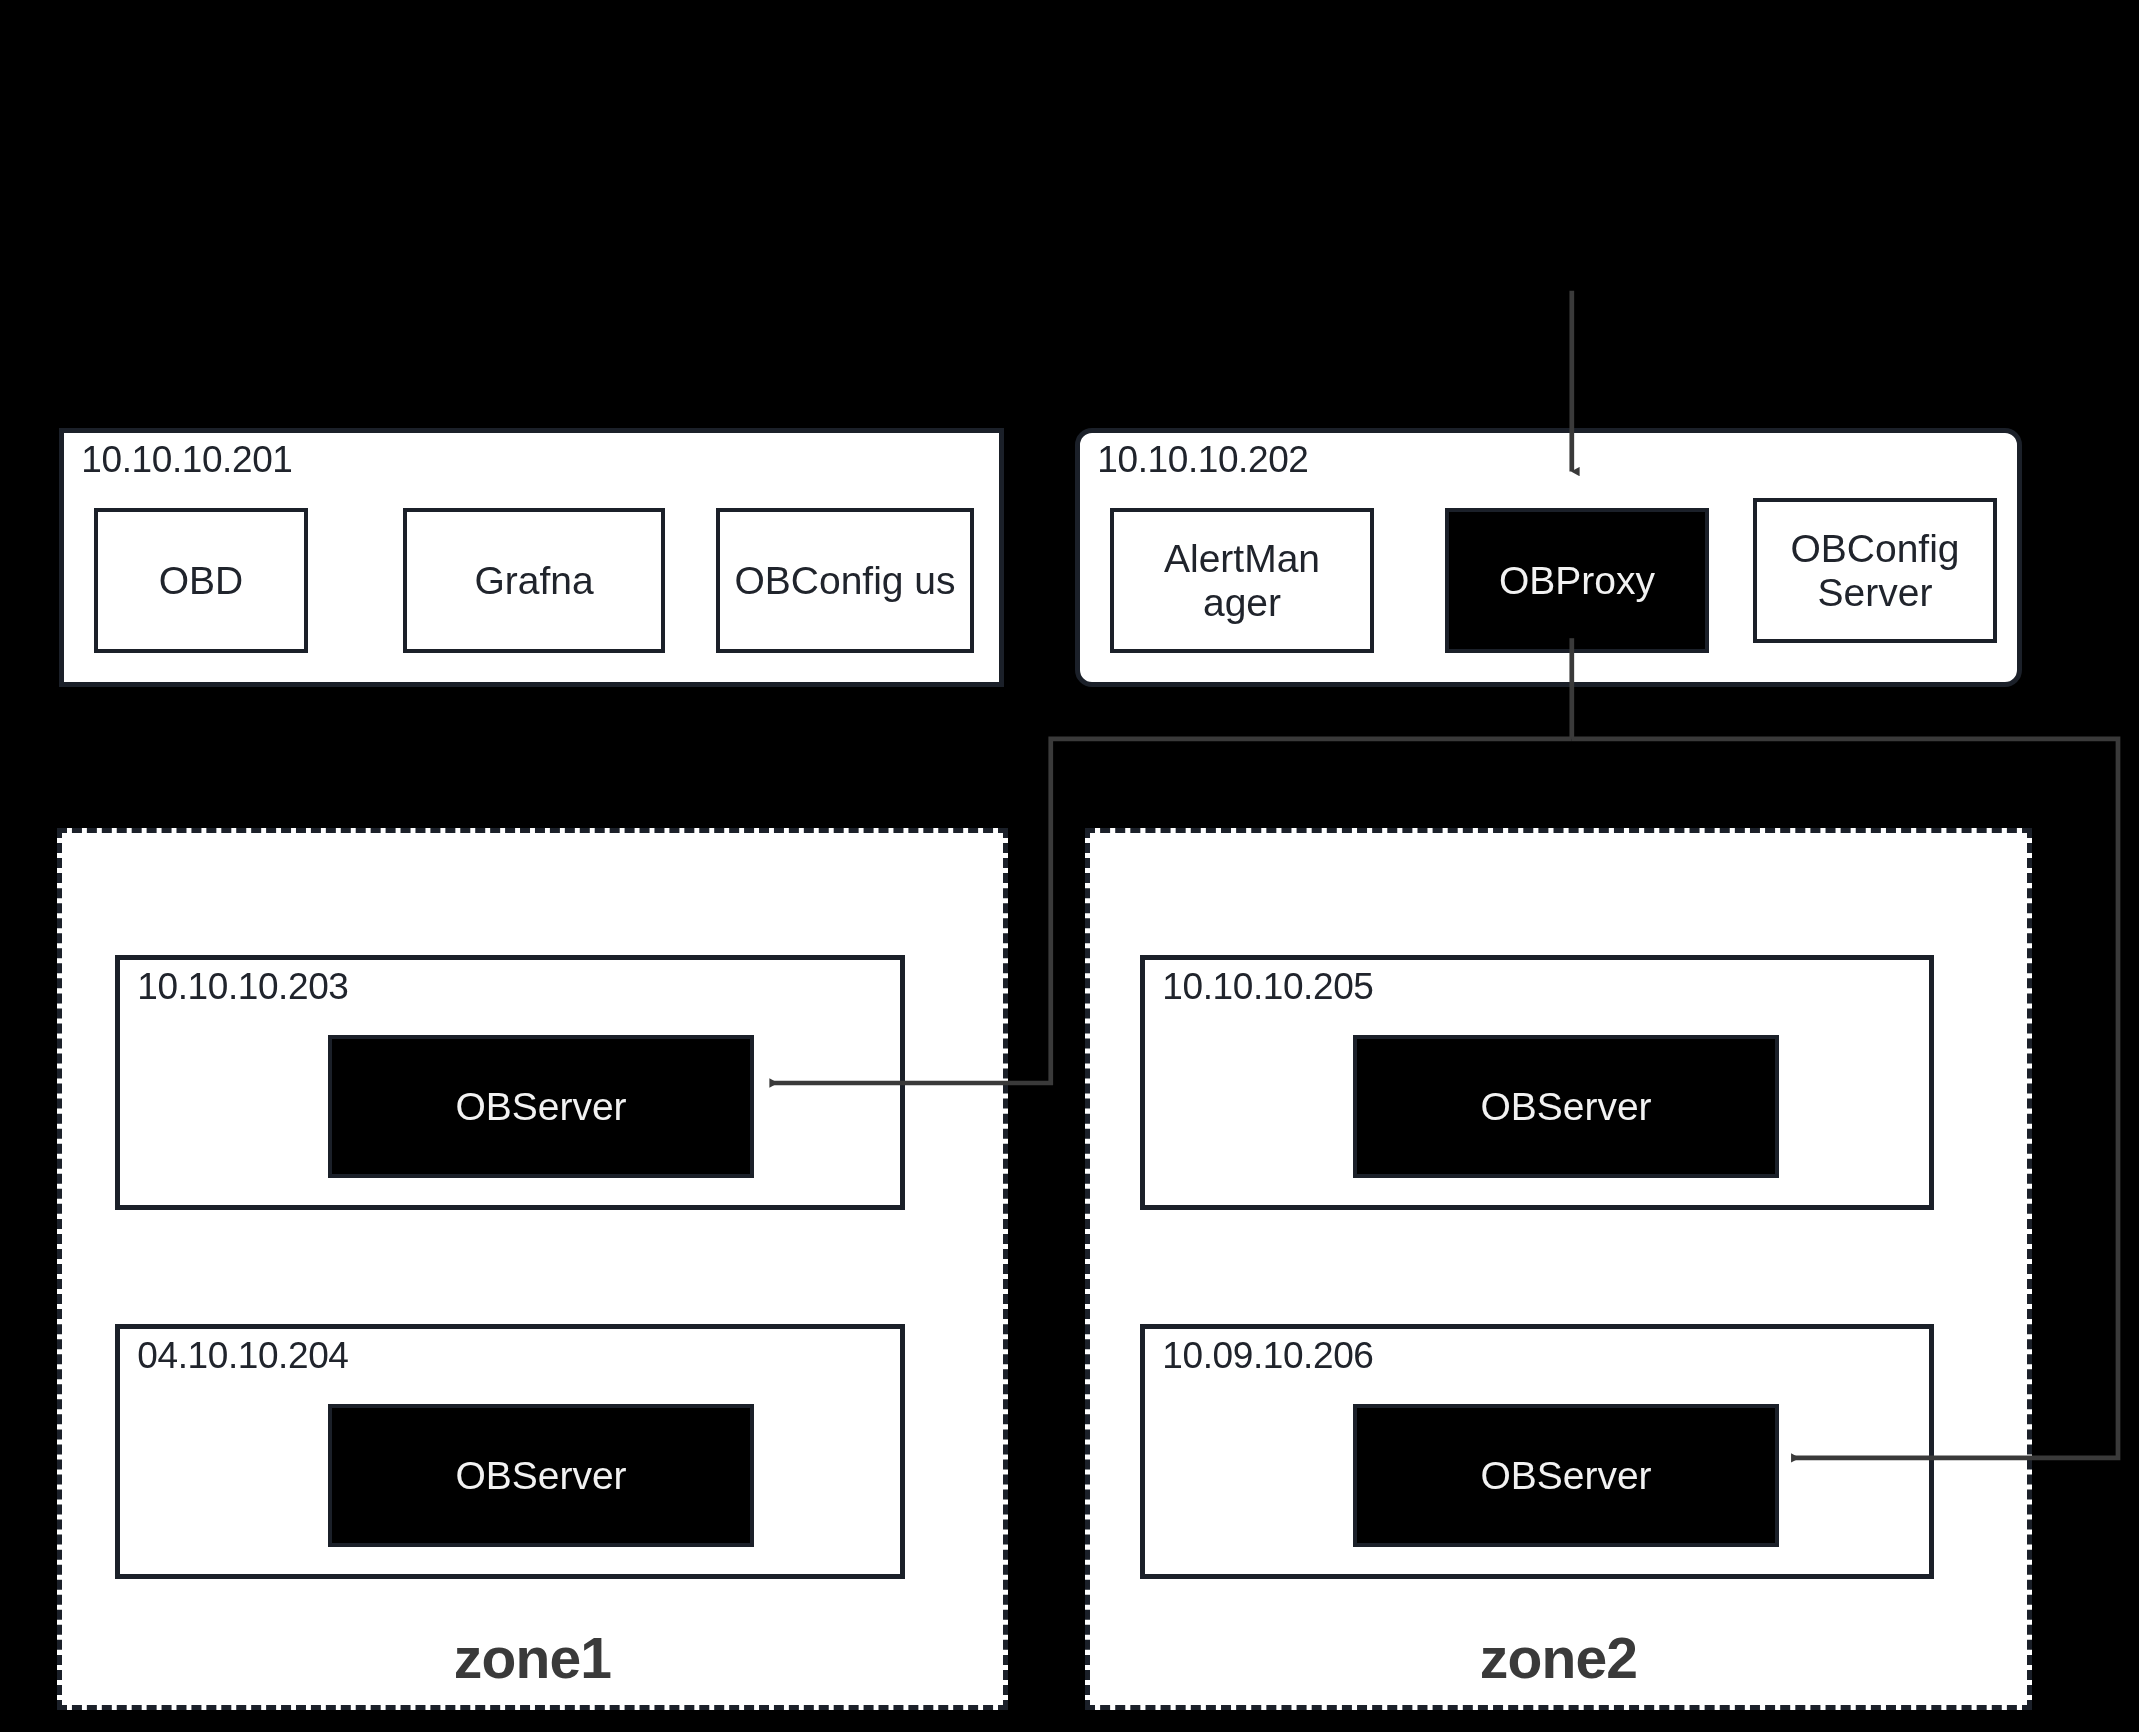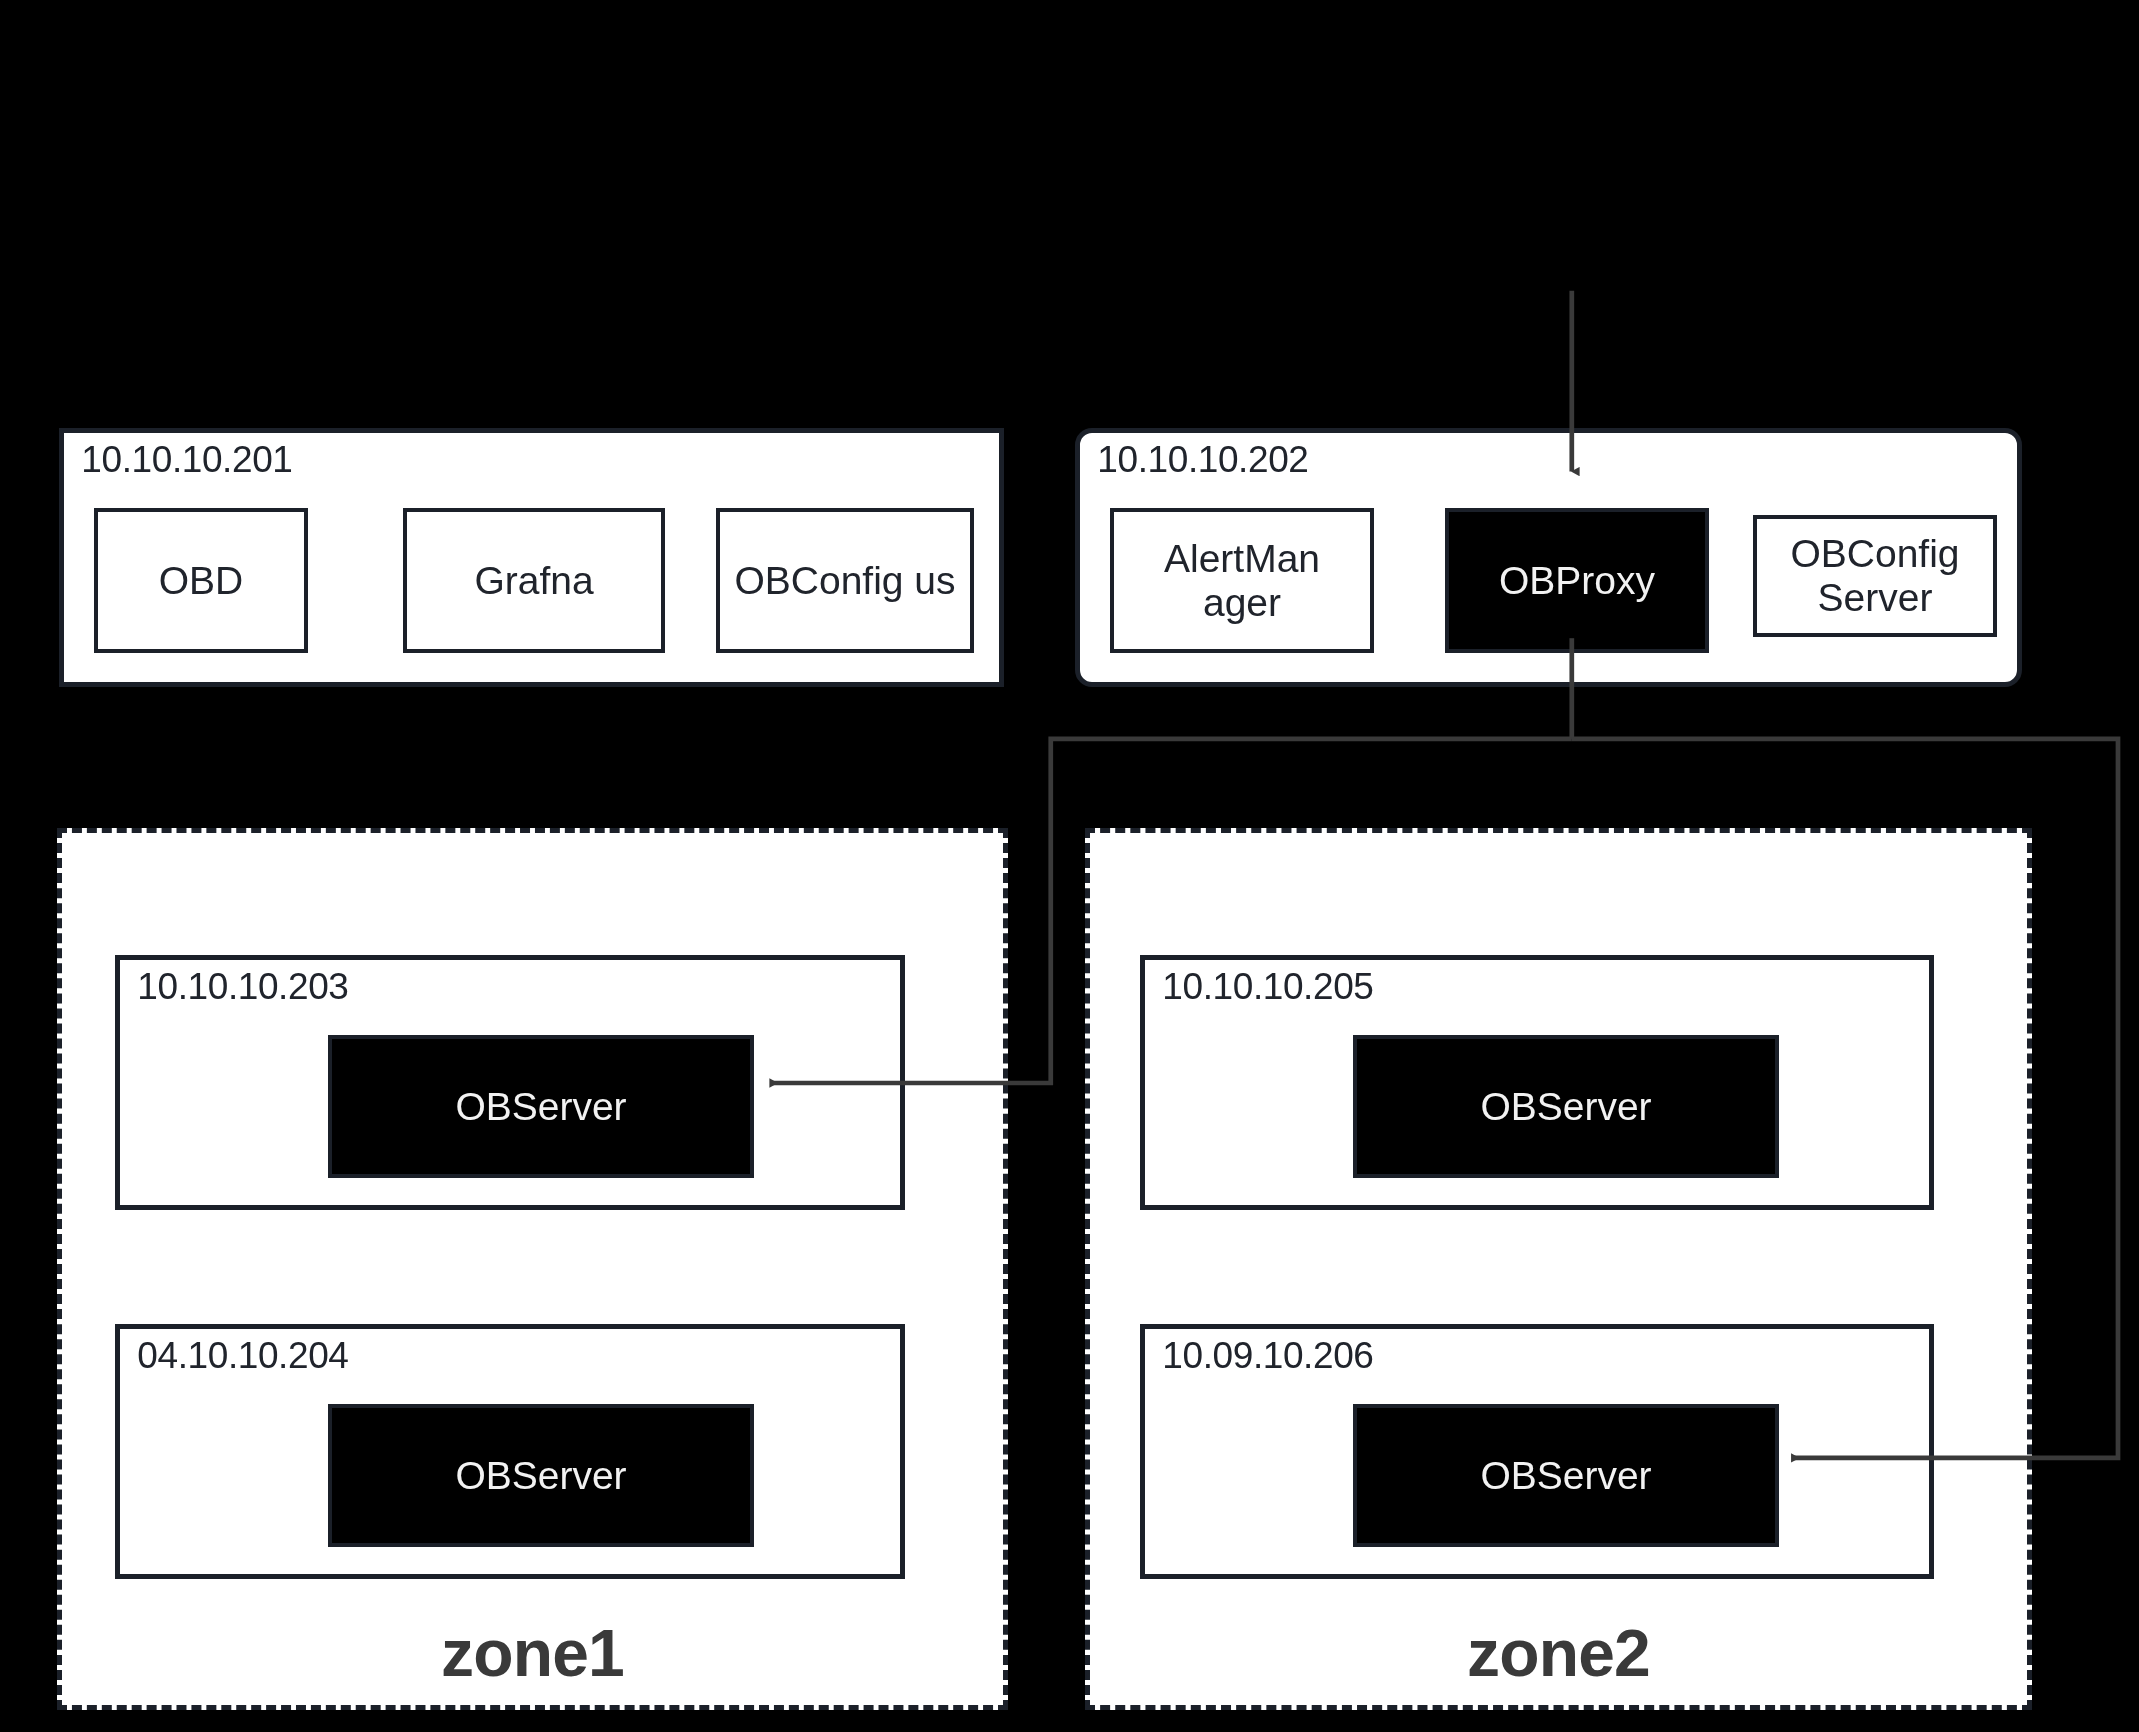--- a/index.html
+++ b/index.html
@@ -51,21 +51,21 @@
     border: 5.5px dashed #1B2029;
     box-sizing: border-box;
     z-index: 2;
   }
   .zone-label {
     position: absolute;
     bottom: 14px;
     left: 0;
     width: 100%;
     text-align: center;
-    font-size: 66px;
+    font-size: 57px;
     font-weight: bold;
     color: #3A3A3A;
     letter-spacing: -0.8px;
   }
 
   
   .comp {
     position: absolute;
     box-sizing: border-box;
     display: flex;
@@ -133,21 +133,21 @@
     <div class="host-ip">10.10.10.202</div>
 
     <div class="comp plain" style="left:30px; top:75px; width:264px; height:145px;">
       <span class="txt">AlertMan ager</span>
     </div>
 
     <div class="comp accent" style="left:365px; top:75px; width:264px; height:145px;">
       <span class="txt">OBProxy</span>
     </div>
 
-    <div class="comp plain" style="left:673px; top:82px; width:244px; height:122px;">
+    <div class="comp plain" style="left:673px; top:65px; width:244px; height:145px;">
       <span class="txt">OBConfig Server</span>
     </div>
   </div>
 
   <div class="zone-box" style="left:57px; top:828px; width:951px; height:882px;">
 
     <div class="host-box" style="left:53px; top:122px; width:790px; height:255px;">
       <div class="host-ip">10.10.10.203</div>
       <div class="comp accent" style="left:208px; top:75px; width:426px; height:143px;">
         <span class="txt">OBServer</span>

